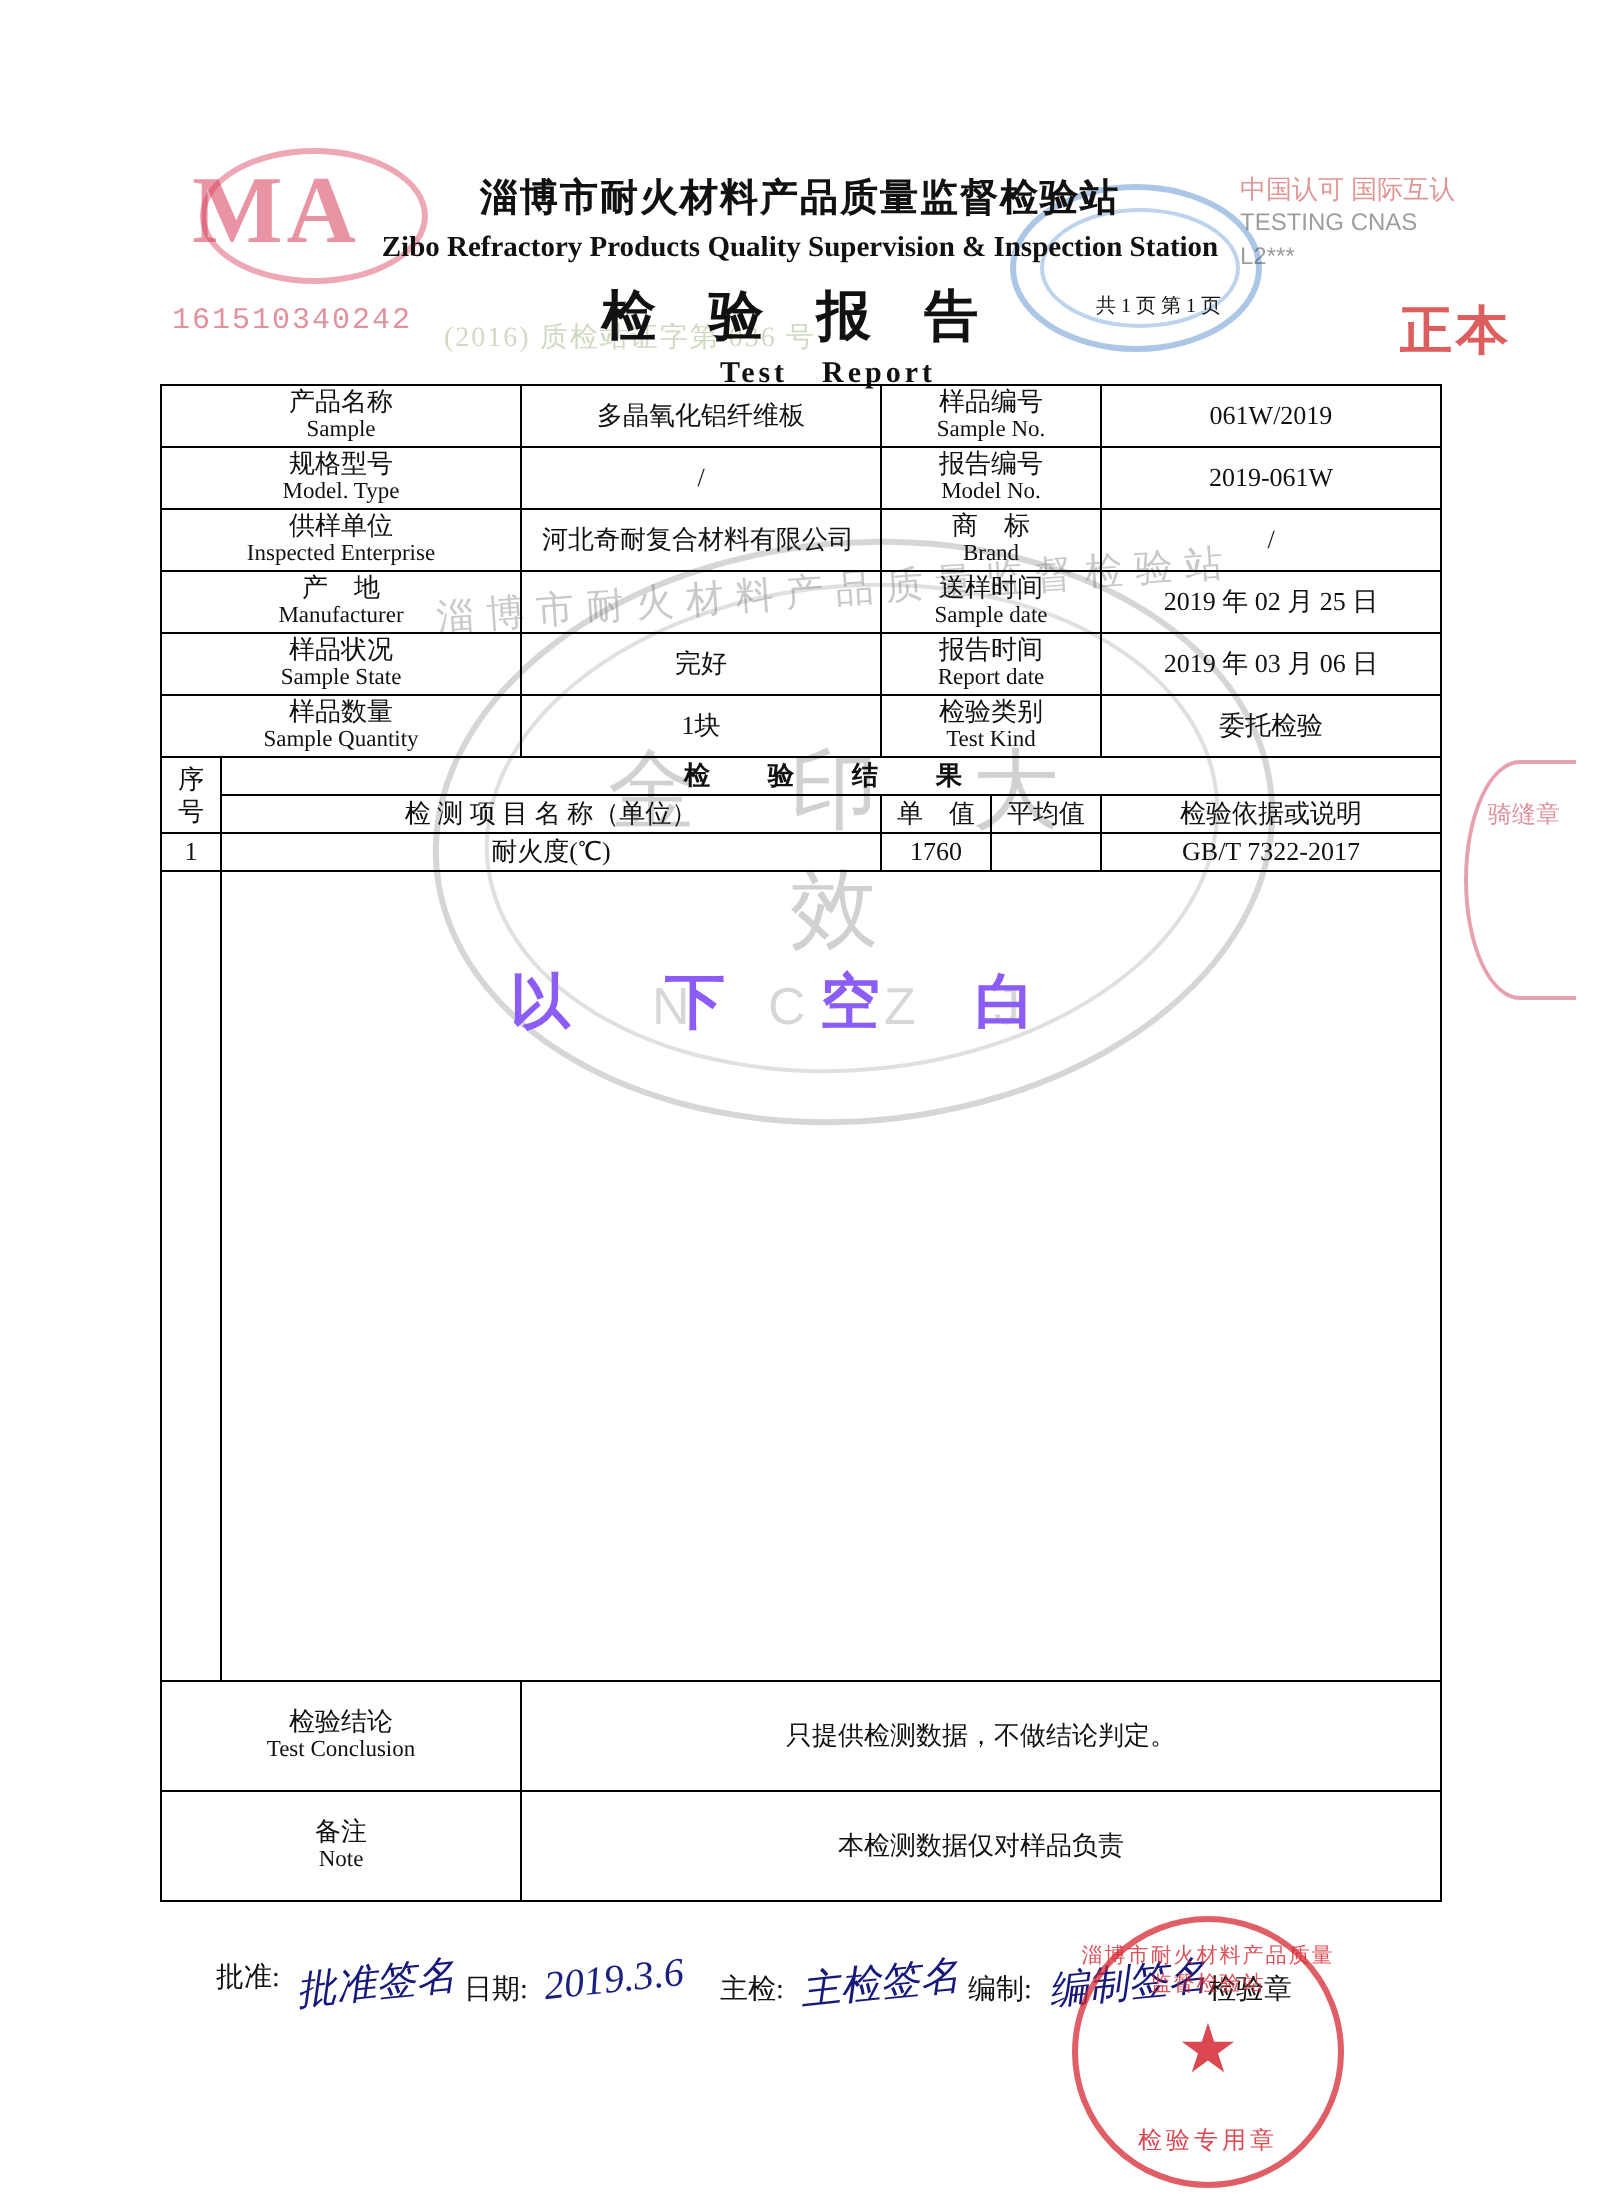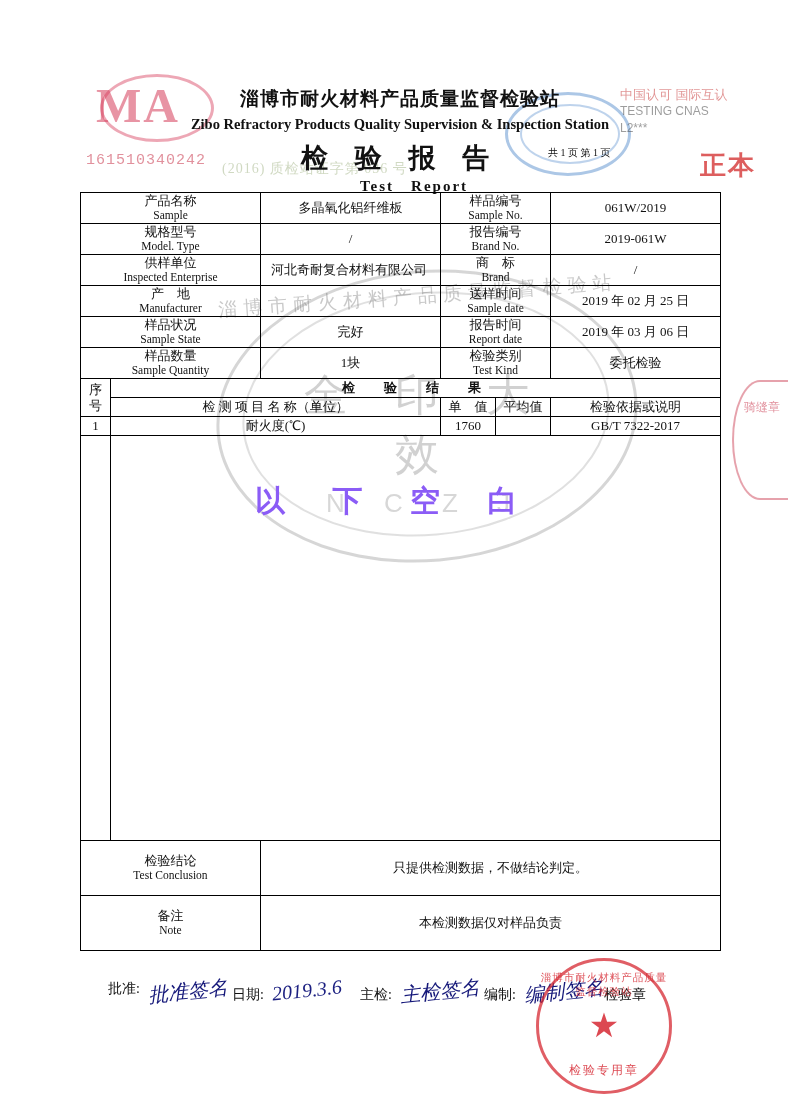--- a/index.html
+++ b/index.html
@@ -405,21 +405,21 @@
         <td class="val">061W/2019</td>
       </tr>
       <tr>
         <td class="lbl" colspan="2">
           <span class="cn">规格型号</span>
           <span class="en">Model. Type</span>
         </td>
         <td class="val">/</td>
         <td class="lbl" colspan="2">
           <span class="cn">报告编号</span>
-          <span class="en">Brand No.</span>
+          <span class="en">Model No.</span>
         </td>
         <td class="val">2019-061W</td>
       </tr>
       <tr>
         <td class="lbl" colspan="2">
           <span class="cn">供样单位</span>
           <span class="en">Inspected Enterprise</span>
         </td>
         <td class="val left">河北奇耐复合材料有限公司</td>
         <td class="lbl" colspan="2">

